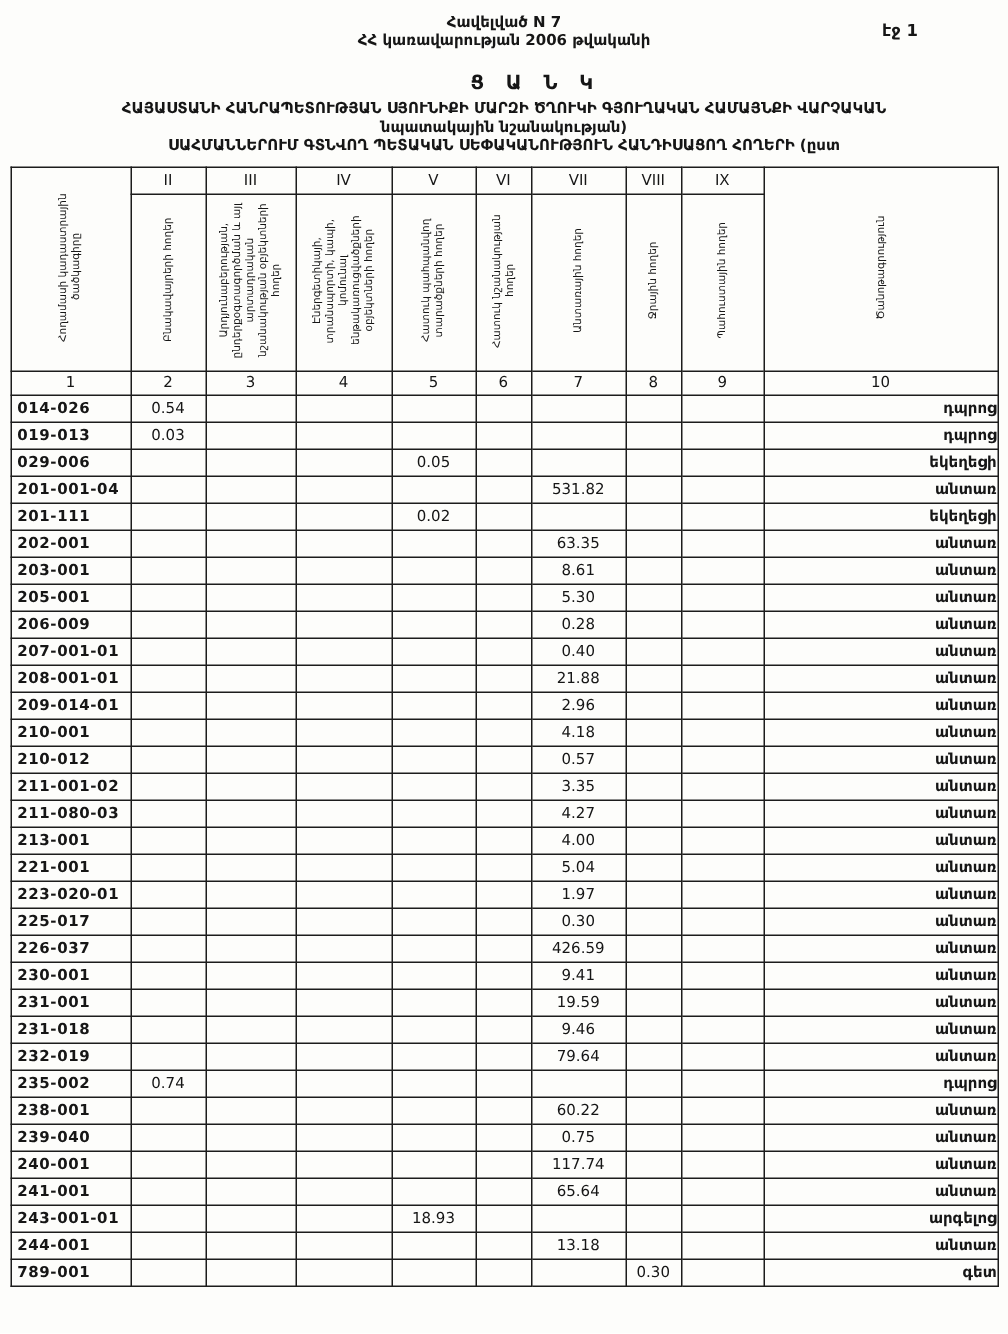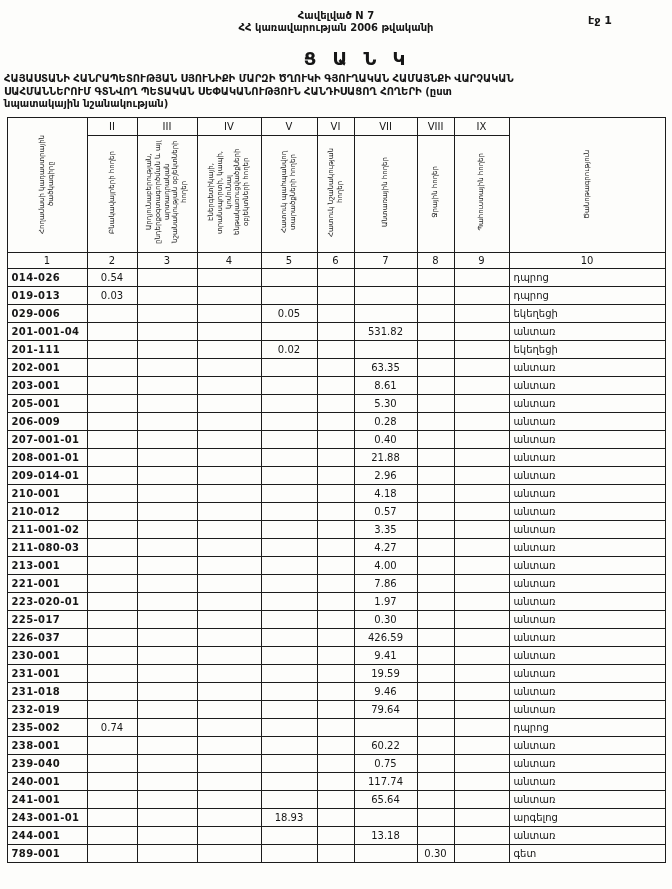--- a/index.html
+++ b/index.html
@@ -16,25 +16,25 @@
     font-size:11px; font-weight:bold;
   }
   .appendix {
     padding-top:10px;
     text-align:center;
     font-size:10px; font-weight:bold; line-height:1.22;
   }
   .list-title {
     margin-top:14px;
     text-align:center;
-    font-size:18px; font-weight:bold; letter-spacing:5px;margin-left:42px;
+    font-size:13px; font-weight:bold; letter-spacing:5px;margin-left:42px;
   }
   .doc-title {
     margin-top:4px;
-    text-align:left;
+    text-align:center;
     font-size:10px; font-weight:bold; line-height:1.25;
     padding:0 4px;
   }
   table.land {
     border-collapse:collapse;
     table-layout:fixed;
     margin:6px auto 0 auto;
     width:658px;
   }
   table.land th, table.land td {
@@ -56,40 +56,40 @@
     line-height:1.25;
     max-height:110px;
     white-space:normal;
     text-align:center;
     margin:0 auto;
   }
   .vtext.tall { max-height:132px; height:132px; }
   tbody td { height:17px; font-size:10px; }
   tbody td.code { text-align:left; padding-left:4px; letter-spacing:0.4px; font-weight:bold; }
   tbody td.val  { text-align:center; }
-  tbody td.note { text-align:left; padding-left:4px; }
+  tbody td.note { text-align:right; padding-left:4px;font-weight:bold; }
 </style>
 </head>
 <body>
 
 <div class="sheet">
 
   <div class="page-num">էջ 1</div>
 
   <div class="appendix">
     <div>Հավելված N 7</div>
     <div>ՀՀ կառավարության 2006 թվականի</div>
   </div>
 
   <div class="list-title">Ց Ա Ն Կ</div>
 
   <div class="doc-title">
     <div>ՀԱՅԱՍՏԱՆԻ ՀԱՆՐԱՊԵՏՈՒԹՅԱՆ ՍՅՈՒՆԻՔԻ ՄԱՐԶԻ ԾՂՈՒԿԻ ԳՅՈՒՂԱԿԱՆ ՀԱՄԱՅՆՔԻ ՎԱՐՉԱԿԱՆ</div>
+    <div>նպատակային նշանակության)</div>
     <div>ՍԱՀՄԱՆՆԵՐՈՒՄ ԳՏՆՎՈՂ ՊԵՏԱԿԱՆ ՍԵՓԱԿԱՆՈՒԹՅՈՒՆ ՀԱՆԴԻՍԱՑՈՂ ՀՈՂԵՐԻ (ըստ</div>
-    <div>նպատակային նշանակության)</div>
   </div>
 
   <table class="land">
     <colgroup>
       <col style="width:80px">
         <col style="width:50px">
         <col style="width:60px">
       <col style="width:64px">
         <col style="width:56px">
         <col style="width:37px">
@@ -343,21 +343,21 @@
           <td class="val"></td>
           <td class="note">անտառ</td>
         </tr>
         <tr>
           <td class="code">221-001</td>
           <td class="val"></td>
           <td class="val"></td>
           <td class="val"></td>
           <td class="val"></td>
           <td class="val"></td>
-          <td class="val">7.86</td>
+          <td class="val">5.04</td>
           <td class="val"></td>
           <td class="val"></td>
           <td class="note">անտառ</td>
         </tr>
         <tr>
           <td class="code">223-020-01</td>
           <td class="val"></td>
           <td class="val"></td>
           <td class="val"></td>
           <td class="val"></td>

